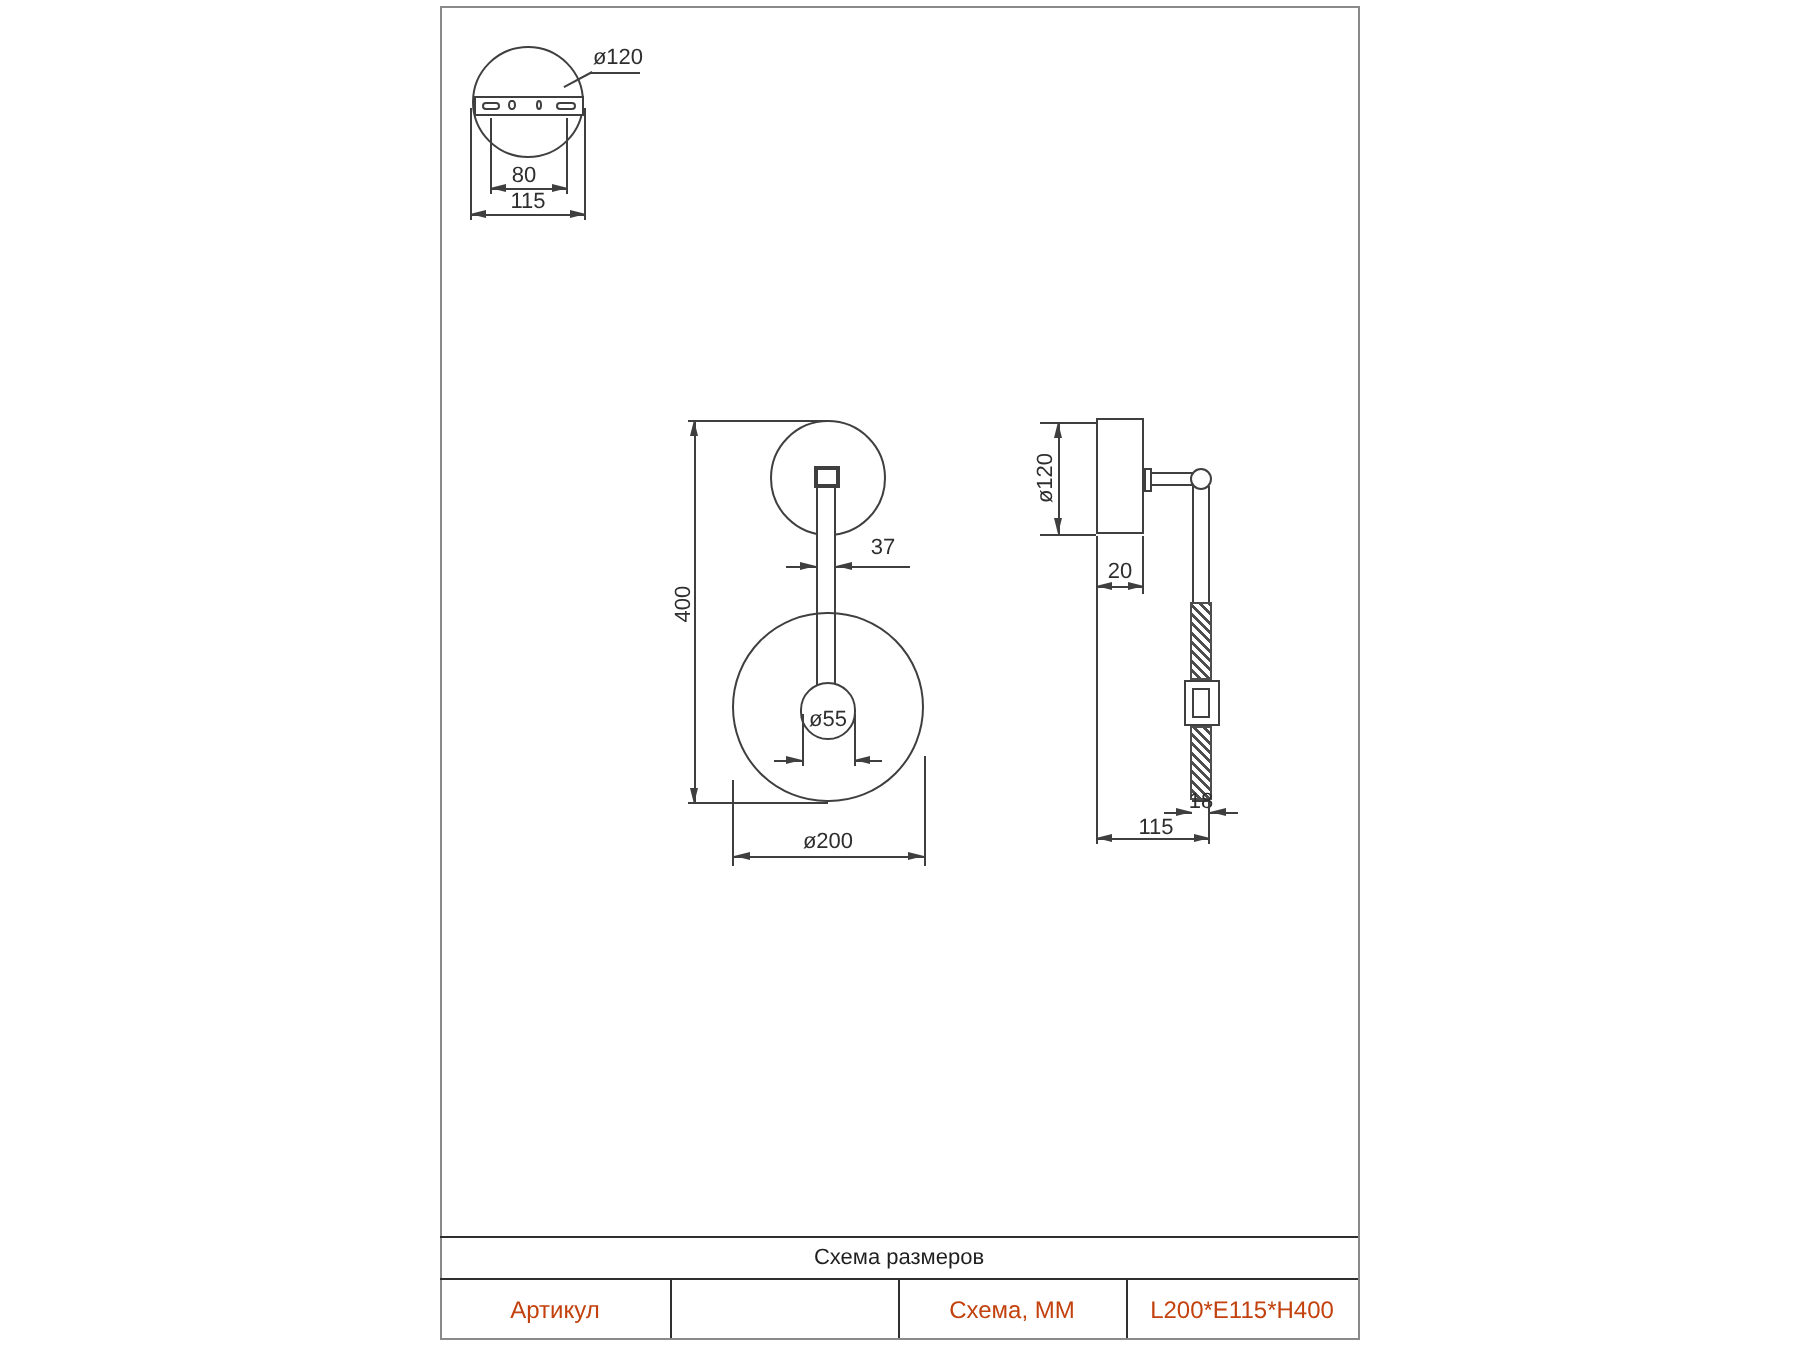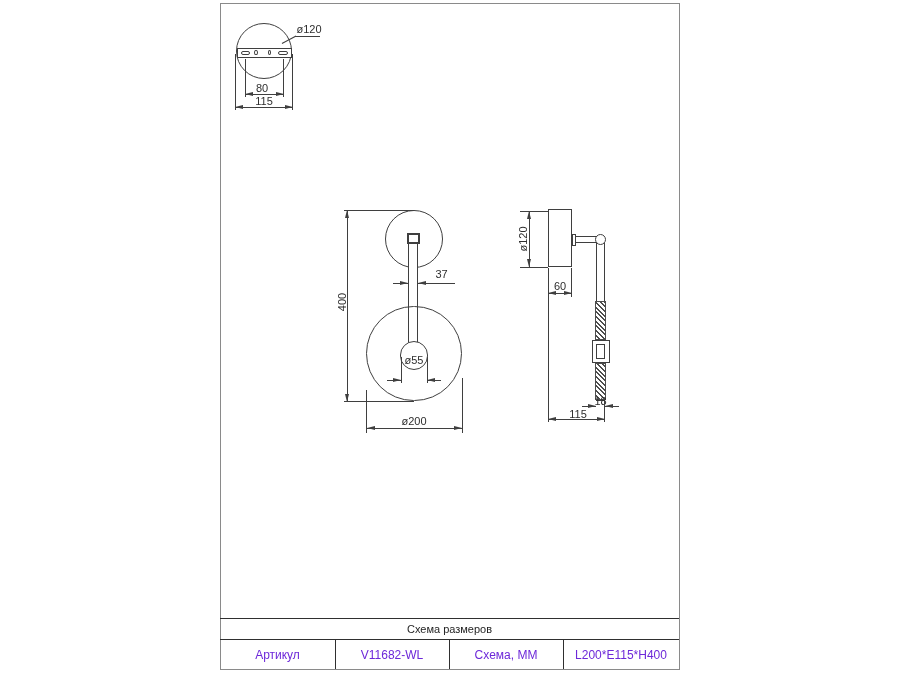--- a/index.html
+++ b/index.html
@@ -19,21 +19,21 @@
   .lbl{position:absolute;font-size:11px;line-height:12px;text-align:center;white-space:nowrap;color:#2e2e2e;}
   .rot{transform:rotate(-90deg);transform-origin:center center;}
   .arr{position:absolute;width:0;height:0;}
   .arr-l{border-top:2.6px solid transparent;border-bottom:2.6px solid transparent;border-right:8px solid #3f3f3f;}
   .arr-r{border-top:2.6px solid transparent;border-bottom:2.6px solid transparent;border-left:8px solid #3f3f3f;}
   .arr-u{border-left:2.6px solid transparent;border-right:2.6px solid transparent;border-bottom:8px solid #3f3f3f;}
   .arr-d{border-left:2.6px solid transparent;border-right:2.6px solid transparent;border-top:8px solid #3f3f3f;}
   .hatch{position:absolute;background:repeating-linear-gradient(45deg,#ffffff 0 2px,#4d4d4d 2px 3.3px);border:1px solid #4d4d4d;box-sizing:border-box;}
   
   .tline{position:absolute;background:#2f2f2f;}
-  .cell{position:absolute;display:flex;align-items:center;justify-content:center;font-size:12px;color:#6d28d9;}
+  .cell{position:absolute;display:flex;align-items:center;justify-content:center;font-size:12px;color:#c2410c;}
   .thead{position:absolute;display:flex;align-items:center;justify-content:center;font-size:11px;color:#1f1f1f;}
 </style>
 </head>
 <body>
 
 <div class="canvas">
 
   <div class="page-frame"></div>
 
   <div class="grp">
@@ -117,21 +117,21 @@
     <div class="vl" style="left:529.3px;top:211px;height:56px;"></div>
     <div class="arr arr-u" style="left:527.3px;top:211.2px;"></div>
     <div class="arr arr-d" style="left:527.3px;top:259.3px;"></div>
     <div class="lbl rot" style="left:507px;top:232.5px;width:32px;">ø120</div>
 
     <div class="vl" style="left:571px;top:267.5px;height:29px;"></div>
     <div class="vl" style="left:547.7px;top:267.5px;height:154px;"></div>
     <div class="hl" style="left:548px;top:293.3px;width:23.5px;"></div>
     <div class="arr arr-l" style="left:548.3px;top:291.3px;"></div>
     <div class="arr arr-r" style="left:563.6px;top:291.3px;"></div>
-    <div class="lbl" style="left:548px;top:280px;width:24px;">60</div>
+    <div class="lbl" style="left:548px;top:280px;width:24px;">20</div>
 
     <div class="hl" style="left:582px;top:406.3px;width:14px;"></div>
     <div class="arr arr-r" style="left:588px;top:404.3px;"></div>
     <div class="hl" style="left:605px;top:406.3px;width:14px;"></div>
     <div class="arr arr-l" style="left:605px;top:404.3px;"></div>
     <div class="lbl" style="left:590px;top:395px;width:21px;">18</div>
 
     <div class="vl" style="left:604.2px;top:401px;height:21px;"></div>
     <div class="hl" style="left:548px;top:419.3px;width:57px;"></div>
     <div class="arr arr-l" style="left:548.3px;top:417.3px;"></div>
@@ -141,18 +141,17 @@
 
   <div class="grp">
     <div class="tline" style="left:220px;top:617.5px;width:459px;height:1.2px;"></div>
     <div class="tline" style="left:220px;top:639px;width:459px;height:1.2px;"></div>
     <div class="tline" style="left:335px;top:639px;width:1.2px;height:30px;"></div>
     <div class="tline" style="left:449px;top:639px;width:1.2px;height:30px;"></div>
     <div class="tline" style="left:563px;top:639px;width:1.2px;height:30px;"></div>
 
     <div class="thead" style="left:220px;top:618.5px;width:459px;height:20px;">Схема размеров</div>
     <div class="cell" style="left:220px;top:640px;width:115px;height:29px;">Артикул</div>
-    <div class="cell" style="left:335px;top:640px;width:114px;height:29px;">V11682-WL</div>
     <div class="cell" style="left:449px;top:640px;width:114px;height:29px;">Схема, ММ</div>
     <div class="cell" style="left:563px;top:640px;width:116px;height:29px;">L200*E115*H400</div>
   </div>
 
 </div>
 
 </body></html>

